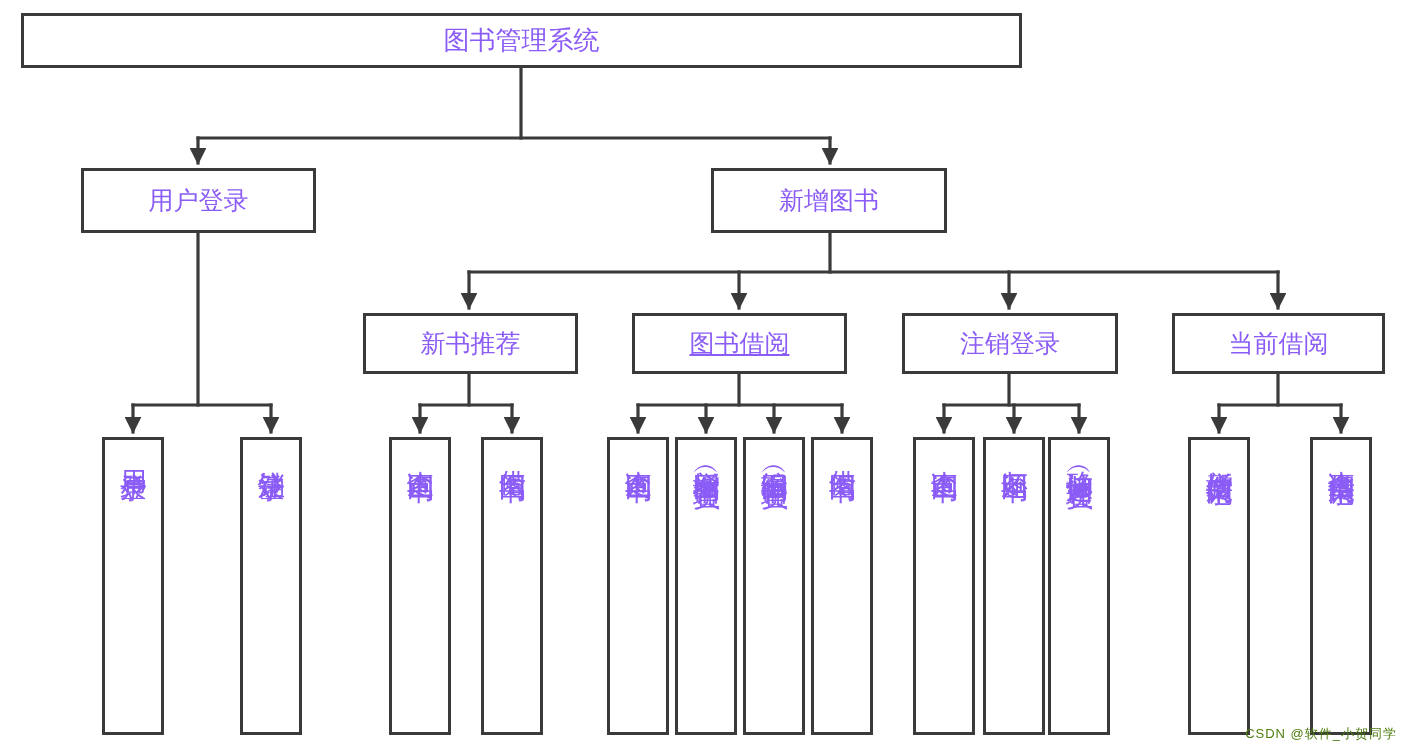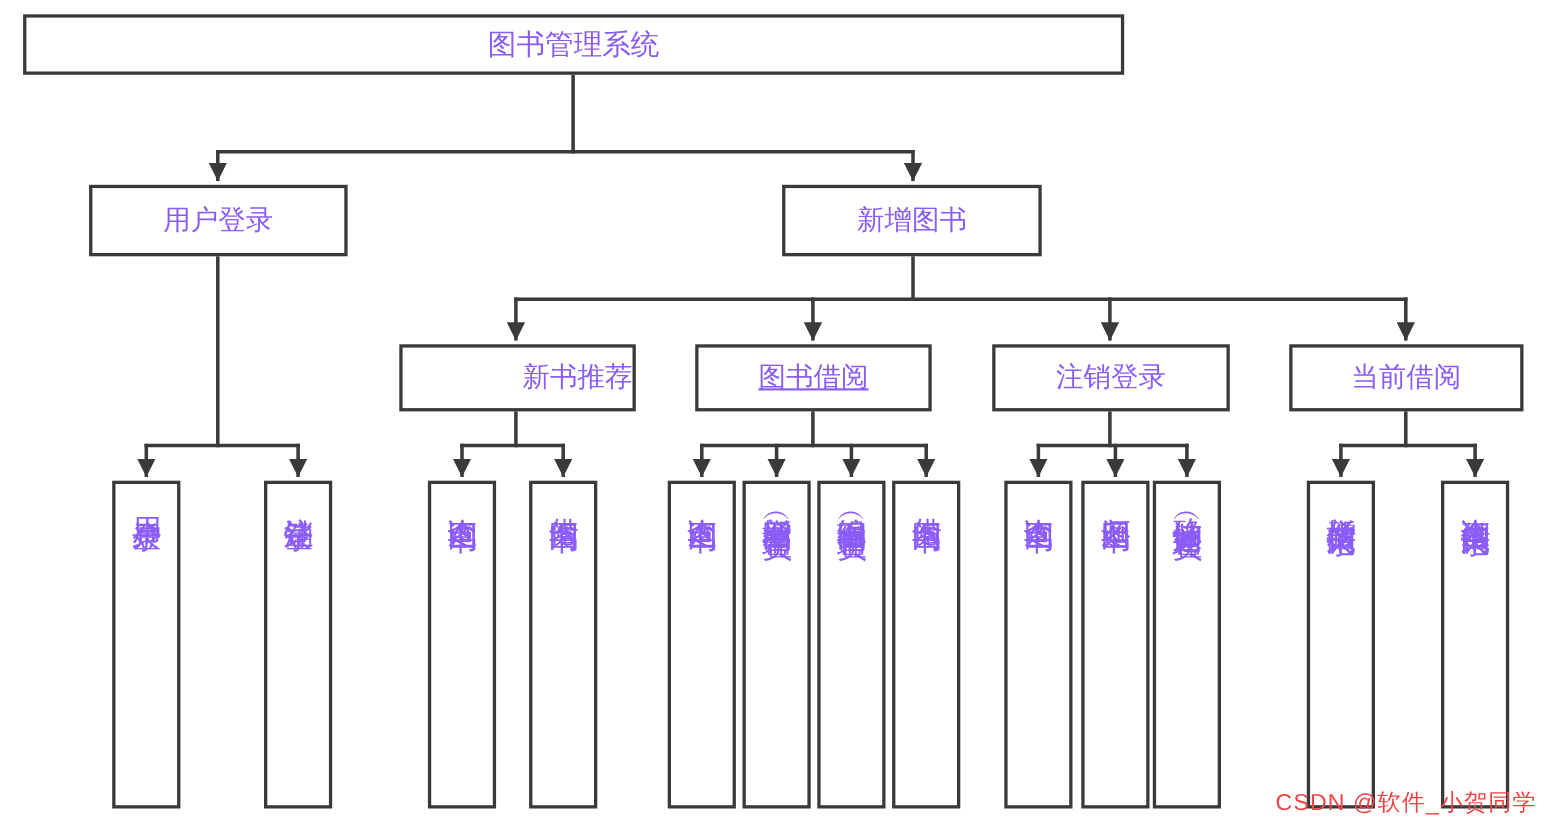--- a/index.html
+++ b/index.html
@@ -42,22 +42,22 @@
     writing-mode:vertical-rl;
     text-orientation:upright;
     font-size:27px;
     letter-spacing:2px;
     line-height:1.0;
   }
 
   #watermark{
     position:absolute;
     right:8px;bottom:4px;
-    font-size:21px;
-    color:#ef4444;
+    font-size:13px;
+    color:#4d7c0f;
     letter-spacing:1px;
     white-space:nowrap;
     pointer-events:none;
     margin-top:43px;
   }
 </style>
 </head>
 <body>
 
 <div id="stage">
@@ -116,21 +116,21 @@
     <span class="label">图书管理系统</span>
   </div>
 
   <div class="node h" style="left:81px;top:168px;width:235px;height:65px;">
     <span class="label">用户登录</span>
   </div>
   <div class="node h" style="left:711px;top:168px;width:236px;height:65px;">
     <span class="label">新增图书</span>
   </div>
 
-  <div class="node h" style="left:363px;top:313px;width:215px;height:61px;justify-content:flex-end;">
+  <div class="node h" style="left:363px;top:313px;width:215px;height:61px;">
     <span class="label">新书推荐</span>
   </div>
   <div class="node h" style="left:632px;top:313px;width:215px;height:61px;text-decoration:underline;">
     <span class="label">图书借阅</span>
   </div>
   <div class="node h" style="left:902px;top:313px;width:216px;height:61px;">
     <span class="label">注销登录</span>
   </div>
   <div class="node h" style="left:1172px;top:313px;width:213px;height:61px;">
     <span class="label">当前借阅</span>

